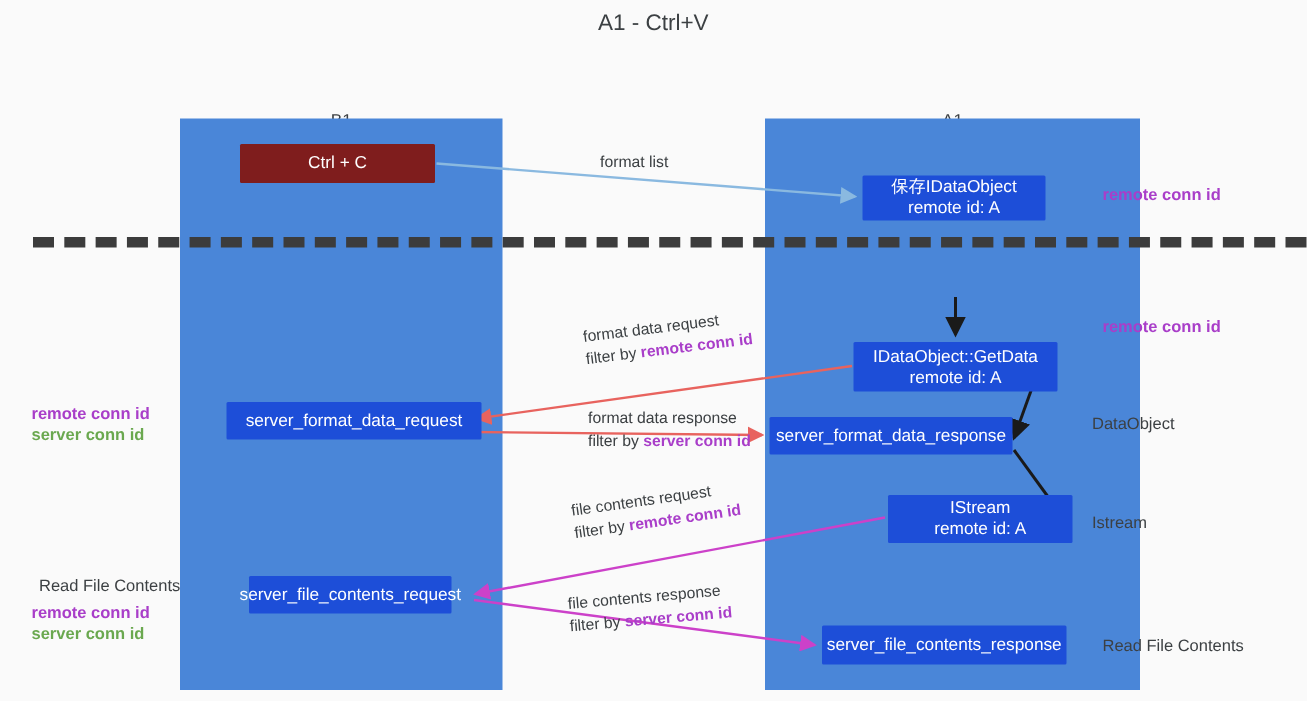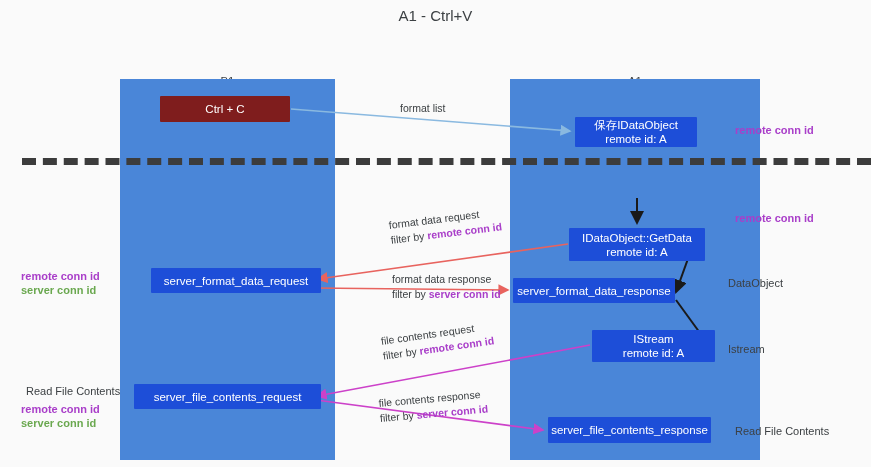--- a/index.html
+++ b/index.html
@@ -87,21 +87,21 @@
   .node.green  { background: #7f1d1d; }
   .node .sub { font-size: 11.5px; line-height: 14px; }
 
   #n-ctrlc     { left: 160px; top: 96px;  width: 130px; height: 26px; }
   #n-saveido   { left: 575px; top: 117px; width: 122px; height: 30px; }
   #n-ctrlv     { left: 577px; top: 172px; width: 120px; height: 25px; }
   #n-getdata   { left: 569px; top: 228px; width: 136px; height: 33px; }
   #n-sfdreq    { left: 151px; top: 268px; width: 170px; height: 25px; }
   #n-sfdresp   { left: 513px; top: 278px; width: 162px; height: 25px; }
   #n-istream   { left: 592px; top: 330px; width: 123px; height: 32px; }
-  #n-sfcreq    { left: 134px; top: 384px; width: 187px; height: 25px; }
+  #n-sfcreq    { left: 166px; top: 384px; width: 135px; height: 25px; }
   #n-sfcresp   { left: 548px; top: 417px; width: 163px; height: 26px; }
 
   
   .side-note {
     position: absolute;
     font-size: 11px;
     line-height: 14px;
     white-space: nowrap;
   }
   .side-note .purple { color: #a93ec9; font-weight: bold; }

